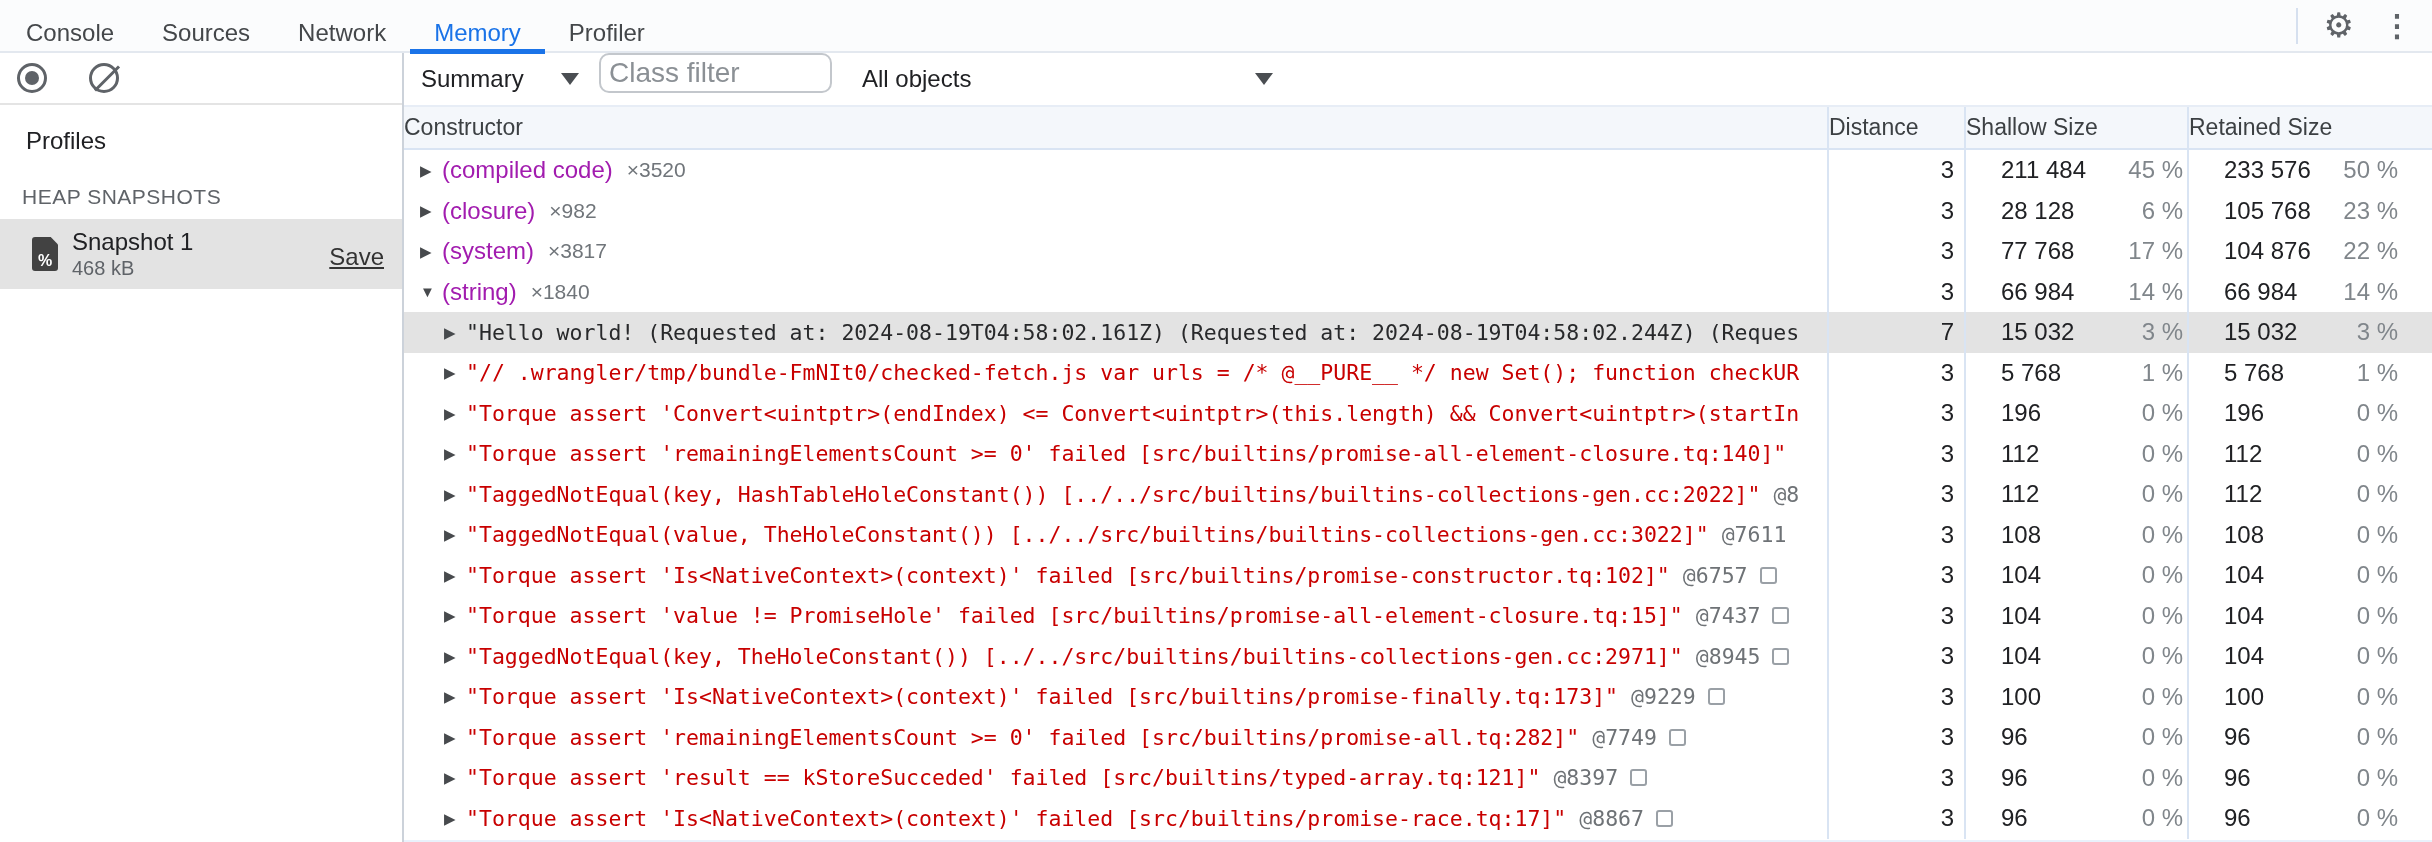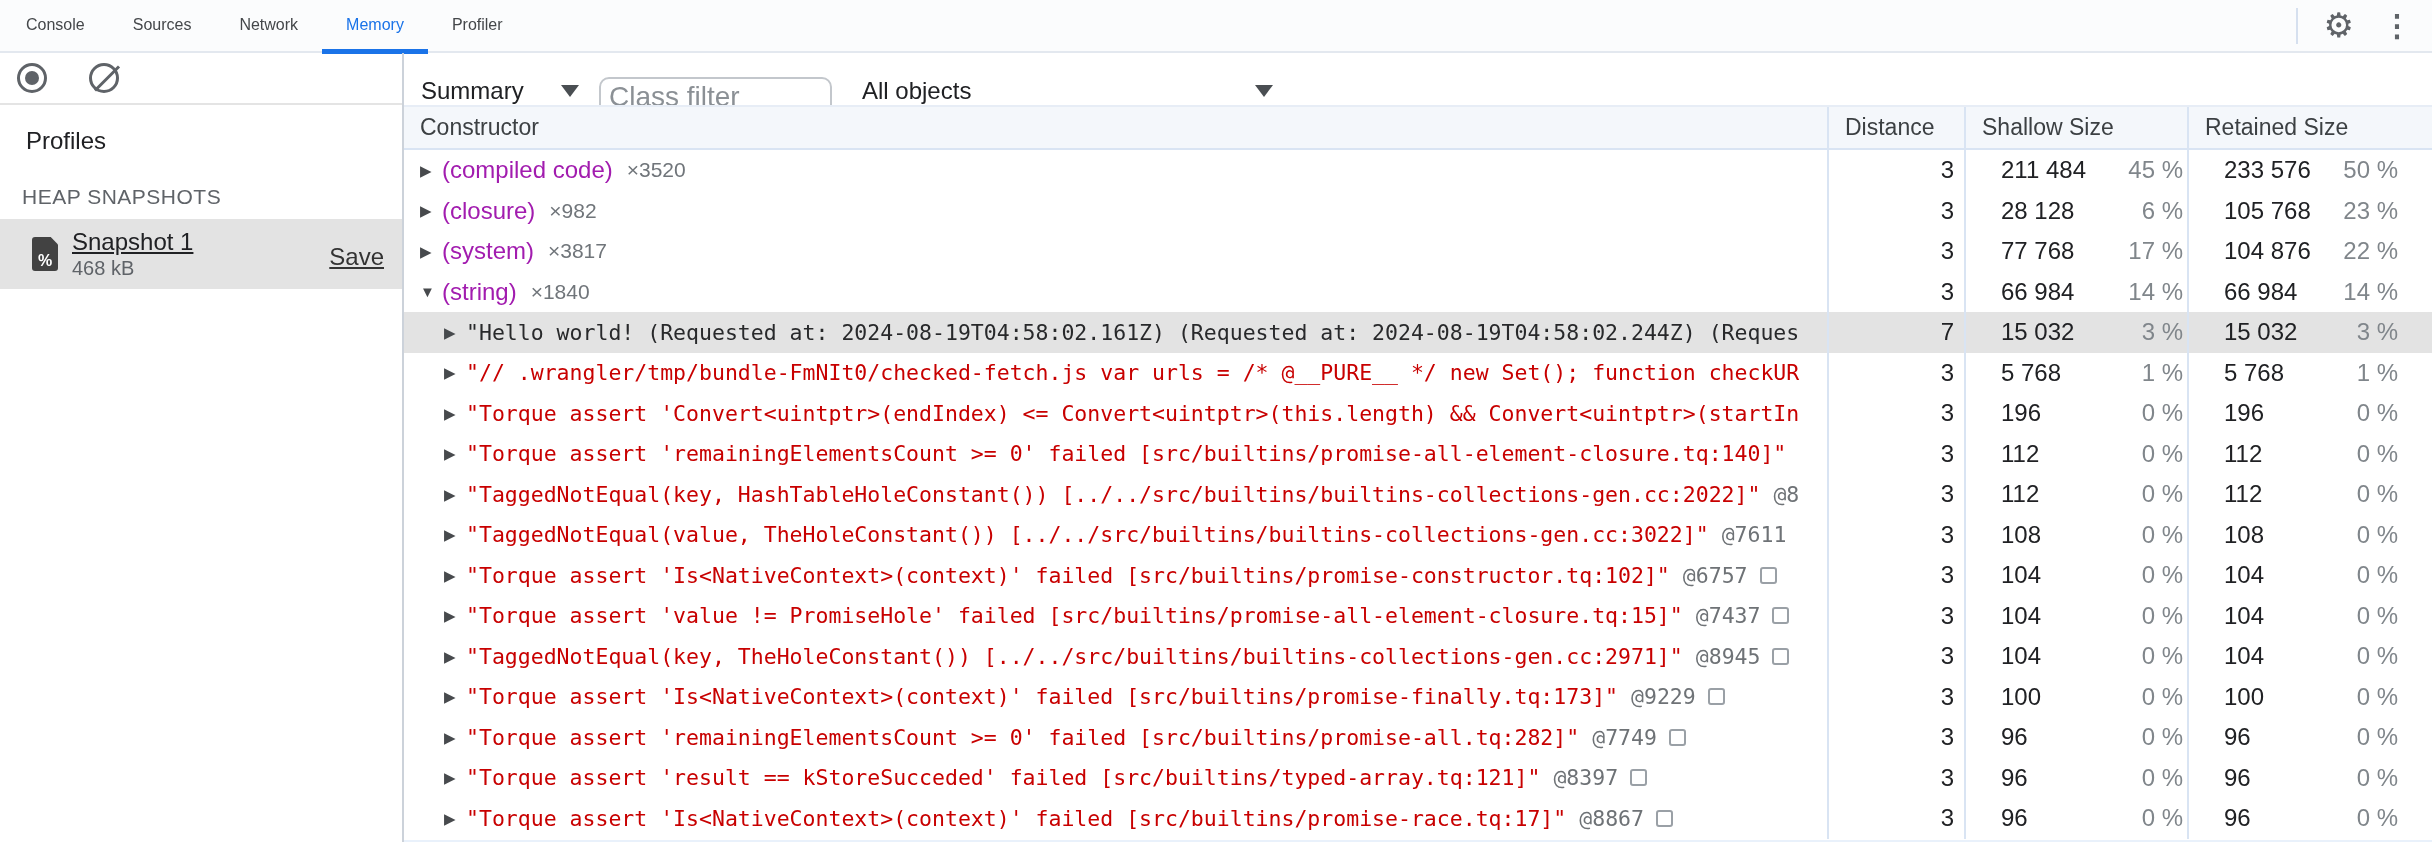--- a/index.html
+++ b/index.html
@@ -13,40 +13,40 @@
     --icon-gray:#5f6368;
   }
   *{box-sizing:border-box;margin:0;padding:0;}
   html,body{width:2432px;height:842px;overflow:hidden;background:#fff;
     font-family:"Liberation Sans",sans-serif;color:var(--dark);}
   #app{position:relative;width:2432px;height:842px;background:#fff;}
 
   
   .tabbar{position:absolute;left:0;top:0;width:2432px;height:53px;background:#fbfcfd;
     border-bottom:2px solid #e3e8ef;display:flex;align-items:center;padding-left:2px;}
-  .tab{position:relative;height:53px;line-height:51px;padding:0 24px;font-size:16px;
+  .tab{position:relative;height:53px;line-height:51px;padding:8px 24px;font-size:24px;
     color:#44474a;cursor:default;white-space:nowrap;}
   .tab.active{color:var(--accent);}
   .tab.active .tab-underline{position:absolute;left:0;right:0;bottom:-2px;height:5px;background:var(--accent);}
   .tabbar-right{margin-left:auto;display:flex;align-items:center;padding-right:20px;}
   .tb-divider{width:2px;height:36px;background:#d6e0ef;margin-right:26px;}
   .gear{font-size:34px;color:var(--icon-gray);line-height:53px;margin-right:28px;}
   .kebab{font-size:30px;color:var(--icon-gray);font-weight:bold;line-height:53px;}
 
   
   .subbar{position:absolute;left:0;top:53px;width:2432px;height:52px;display:flex;}
   .subbar-left{width:402px;height:52px;border-bottom:2px solid #e4e4e4;display:flex;align-items:center;}
   .rec-icon{width:30px;height:30px;border:3px solid var(--icon-gray);border-radius:50%;
     margin-left:17px;display:flex;align-items:center;justify-content:center;}
   .rec-dot{width:14px;height:14px;background:var(--icon-gray);border-radius:50%;}
   .clear-icon{width:30px;height:30px;border:3px solid var(--icon-gray);border-radius:50%;
     margin-left:42px;position:relative;}
   .clear-icon::after{content:"";position:absolute;left:-2px;top:11px;width:34px;height:3px;
     background:var(--icon-gray);transform:rotate(-45deg);}
-  .subbar-main{flex:1;height:64px;display:flex;align-items:flex-end;}
+  .subbar-main{flex:1;height:64px;display:flex;align-items:flex-start;}
   .select{display:flex;align-items:center;justify-content:space-between;height:52px;font-size:24px;color:#202124;}
   .select-summary{margin-left:19px;width:158px;}
   .select-objects{margin-left:30px;width:411px;}
   .dd-arrow{width:0;height:0;border-left:9px solid transparent;border-right:9px solid transparent;
     border-top:12px solid #4a4e52;}
   .filter-input{margin-left:20px;width:233px;height:40px;border:2px solid #c3c7cc;border-radius:10px;
     font-size:28px;padding:0 8px;color:#202124;font-family:"Liberation Sans",sans-serif;outline:none;background:#fff;}
   .filter-input::placeholder{color:#8b9095;}
 
   
@@ -54,29 +54,29 @@
 
   
   .sidebar{position:absolute;left:0;top:105px;width:402px;height:737px;background:#fff;}
   .profiles-title{font-size:24px;color:#202124;padding:22px 0 0 26px;}
   .section-title{font-size:21px;color:var(--icon-gray);padding:30px 16px 10px 22px;letter-spacing:.5px;}
   .snapshot-item{height:70px;background:var(--sel-bg);display:flex;align-items:center;position:relative;}
   .snap-icon{width:26px;height:34px;background:#424242;margin-left:32px;border-radius:3px;
     clip-path:polygon(0 0,72% 0,100% 22%,100% 100%,0 100%);position:relative;flex:0 0 auto;}
   .snap-icon span{position:absolute;left:0;right:0;bottom:1px;text-align:center;color:#fff;font-size:16px;font-weight:bold;}
   .snap-text{margin-left:14px;display:flex;flex-direction:column;}
-  .snap-name{font-size:24px;color:#202124;line-height:28px;text-decoration:underline;}
+  .snap-name{font-size:24px;color:#202124;line-height:28px;}
   .snap-size{font-size:20px;color:var(--icon-gray);line-height:24px;}
   .snap-save{position:absolute;right:18px;top:24px;font-size:24px;color:#333;text-decoration:underline;}
 
   
   .grid{position:absolute;left:404px;top:105px;width:2028px;height:737px;background:#fff;overflow:hidden;}
   .gridheader{display:flex;height:45px;background:var(--header-bg);
     border-top:2px solid #e7edf6;border-bottom:2px solid var(--grid-line);font-size:23px;color:#3c4043;}
-  .gh-cell{display:flex;align-items:center;padding-left:16px;border-right:2px solid var(--grid-line);height:100%;white-space:nowrap;overflow:hidden;}
+  .gh-cell{display:flex;align-items:center;border-right:2px solid var(--grid-line);height:100%;white-space:nowrap;overflow:hidden;}
   .col-ctor{width:1425px;flex:0 0 auto;}
   .col-dist{width:137px;flex:0 0 auto;}
   .col-shal{width:223px;flex:0 0 auto;}
   .col-ret {width:243px;flex:0 0 auto;border-right:none !important;}
 
   .row{display:flex;height:40.5px;background:#fff;}
   .row.selected{background:var(--sel-bg);}
   .cell{display:flex;align-items:center;border-right:2px solid var(--grid-line);height:100%;overflow:hidden;}
   .cell-ctor{padding-left:16px;white-space:nowrap;}
   .cell-ctor.child{padding-left:40px;}

